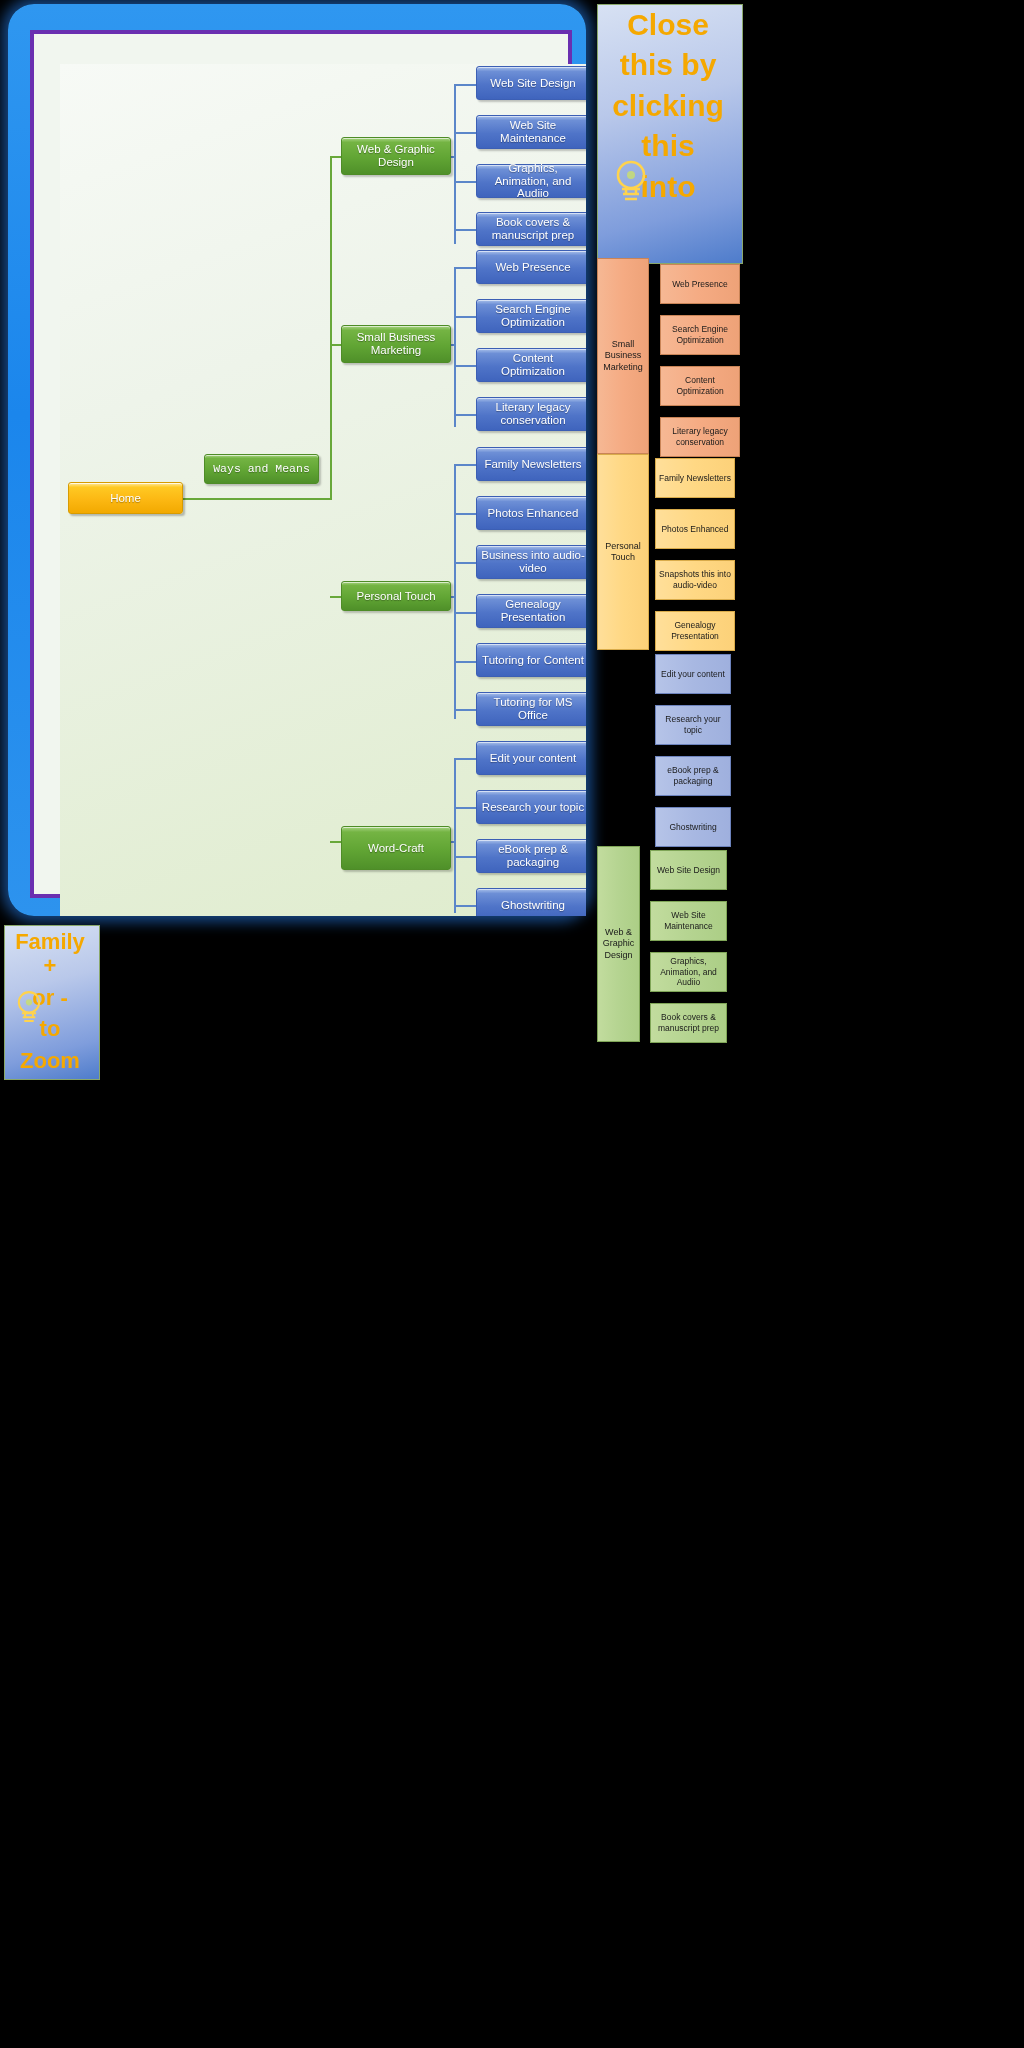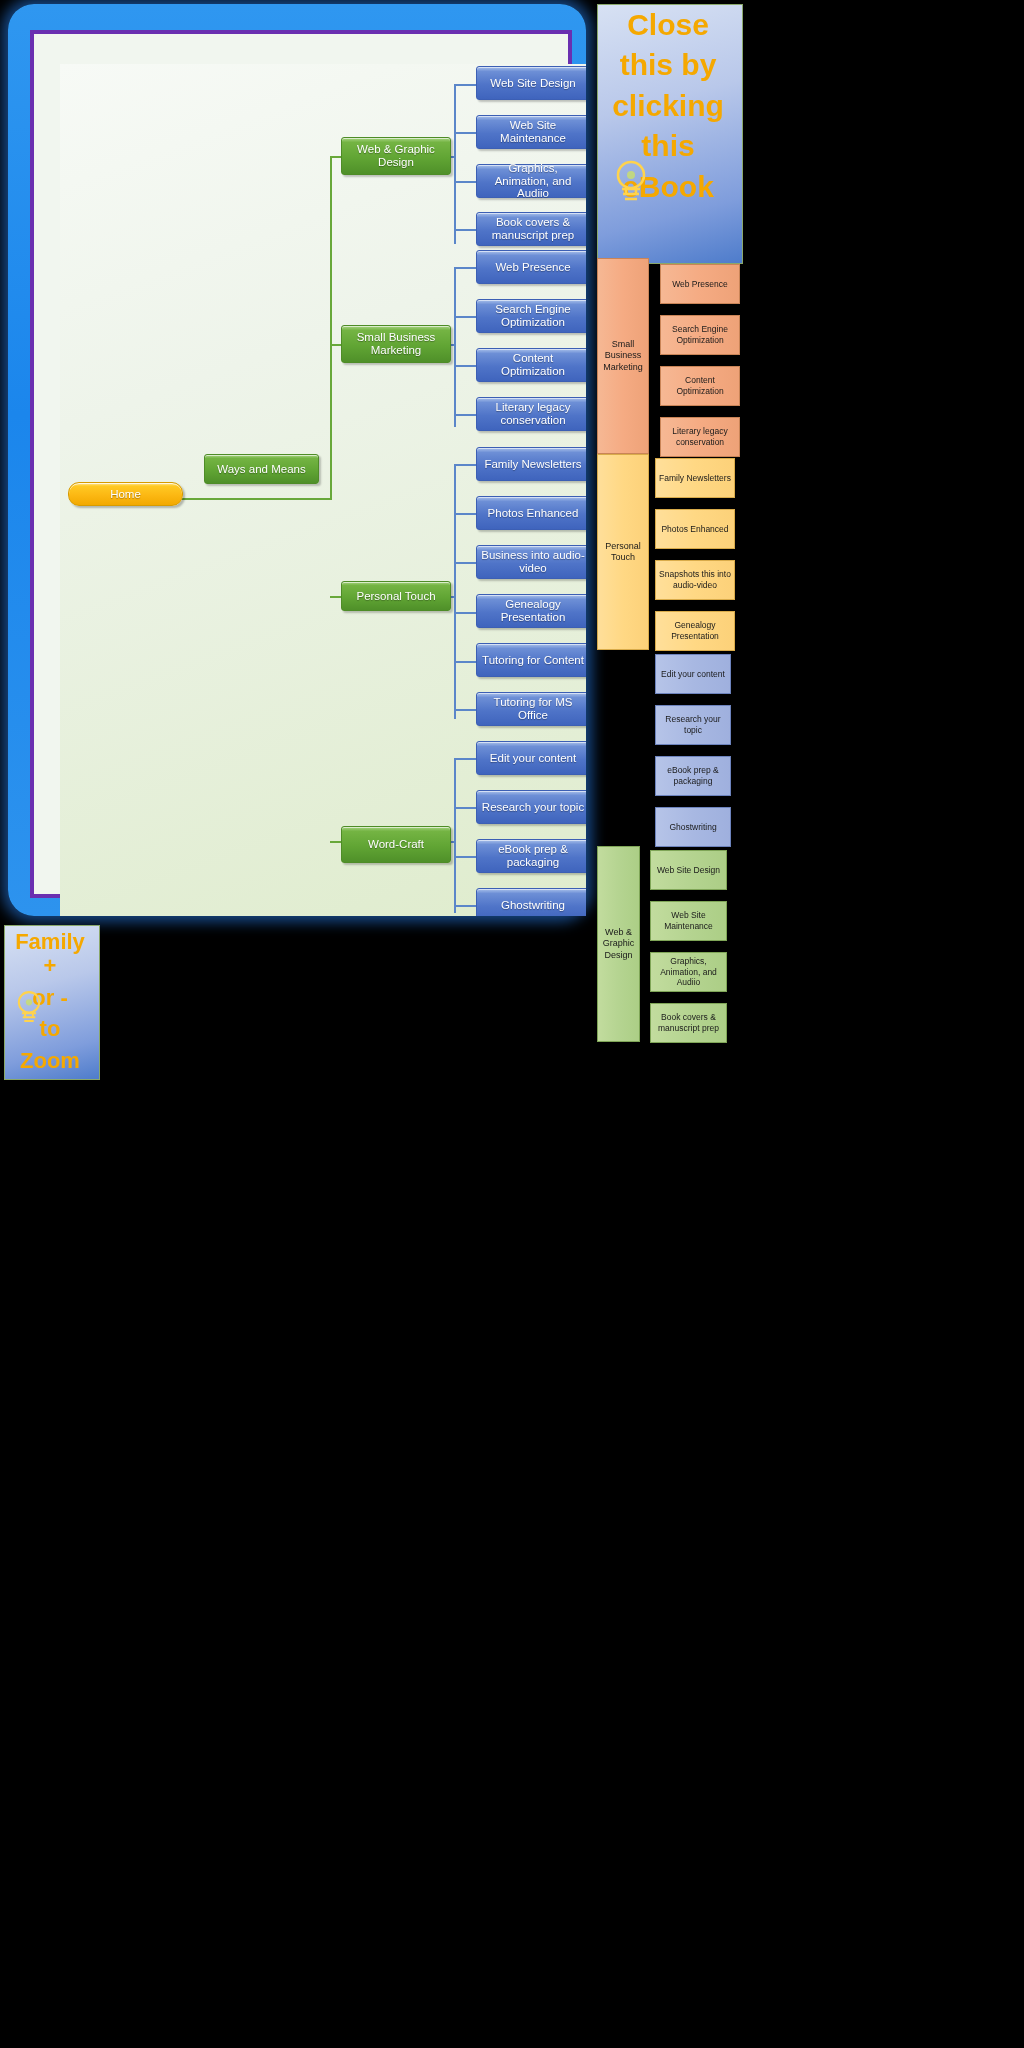--- a/index.html
+++ b/index.html
@@ -106,38 +106,38 @@
       <div class="ln" style="left:394px;top:645px;width:22px;height:2px;"></div>
       <div class="ln" style="left:382px;top:532px;width:14px;height:2px;"></div>
 
       <div class="ln" style="left:394px;top:694px;width:2px;height:155px;"></div>
       <div class="ln" style="left:394px;top:694px;width:22px;height:2px;"></div>
       <div class="ln" style="left:394px;top:743px;width:22px;height:2px;"></div>
       <div class="ln" style="left:394px;top:792px;width:22px;height:2px;"></div>
       <div class="ln" style="left:394px;top:841px;width:22px;height:2px;"></div>
       <div class="ln" style="left:382px;top:777px;width:14px;height:2px;"></div>
 
-      <div class="node gold" style="left:8px;top:418px;width:115px;height:24px;border-radius:11px;">
+      <div class="node gold" style="left:8px;top:418px;width:115px;height:32px;">
         <span class="lbl">Home</span>
       </div>
 
-      <div class="node green" style="left:144px;top:390px;width:115px;height:30px;">
+      <div class="node green" style="left:144px;top:390px;width:115px;height:30px;font-family:Liberation Mono, monospace;">
         <span class="lbl">Ways and Means</span>
       </div>
 
       <div class="node green" style="left:281px;top:73px;width:110px;height:38px;">
         <span class="lbl">Web &amp; Graphic Design</span>
       </div>
       <div class="node green" style="left:281px;top:261px;width:110px;height:38px;">
         <span class="lbl">Small Business Marketing</span>
       </div>
       <div class="node green" style="left:281px;top:517px;width:110px;height:30px;">
         <span class="lbl">Personal Touch</span>
       </div>
-      <div class="node green" style="left:281px;top:762px;width:110px;height:37px;">
+      <div class="node green" style="left:281px;top:762px;width:110px;height:44px;">
         <span class="lbl">Word-Craft</span>
       </div>
 
       <div class="node blue" style="left:416px;top:2px;width:114px;height:34px;">
         <span class="lbl">Web Site Design</span>
         </div>
       <div class="node blue" style="left:416px;top:51px;width:114px;height:34px;">
         <span class="lbl">Web Site Maintenance</span>
         </div>
       <div class="node blue" style="left:416px;top:100px;width:114px;height:34px;">
@@ -202,21 +202,21 @@
       <circle cx="23" cy="20" r="13"></circle>
       <path d="M14 34 L32 34 M15 39 L31 39 M17 44 L29 44"></path>
       <path d="M18 33 L18 38 M28 33 L28 38"></path>
     </g>
     <circle cx="23" cy="20" r="4" fill="#cbe06a" opacity=".8"></circle>
   </svg>
   <span class="htxt">Close</span>
   <span class="htxt">this by</span>
   <span class="htxt">clicking</span>
   <span class="htxt">this</span>
-  <span class="htxt">eBook</span>
+  <span class="htxt">into</span>
 </div>
 
 <div class="hint" style="left:4px;top:925px;width:96px;height:155px;font-size:22px;">
   <svg class="bulb" width="36" height="42" viewBox="0 0 46 52" style="left:6px;top:60px;">
     <g fill="none" stroke="#ffd34d" stroke-width="2.6">
       <circle cx="23" cy="20" r="13"></circle>
       <path d="M14 34 L32 34 M15 39 L31 39 M17 44 L29 44"></path>
       <path d="M18 33 L18 38 M28 33 L28 38"></path>
     </g>
     <circle cx="23" cy="20" r="4" fill="#cbe06a" opacity=".8"></circle>

